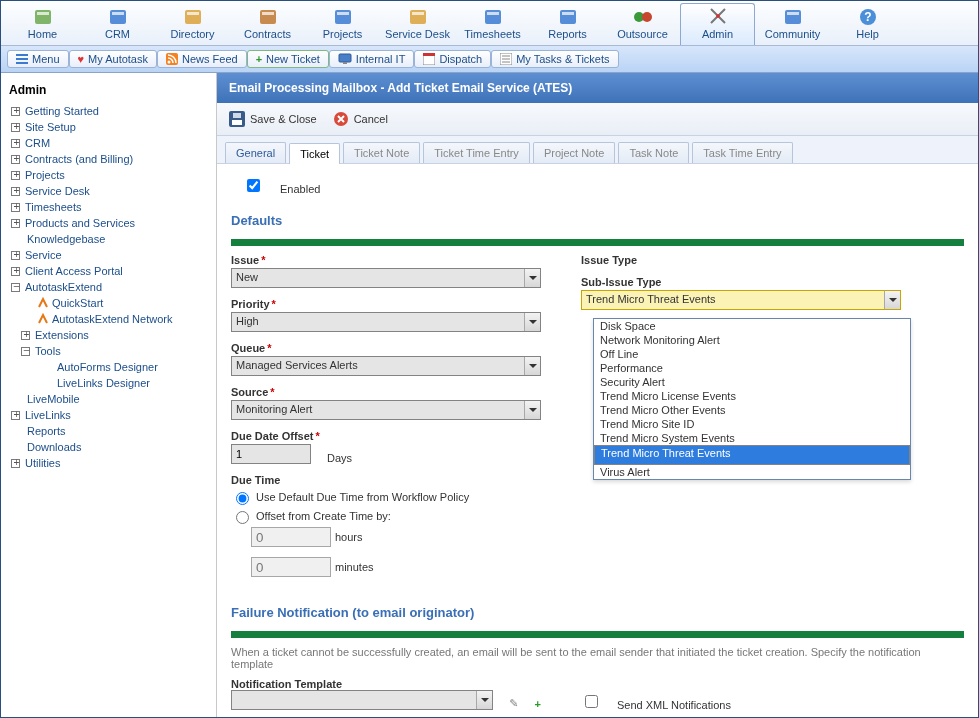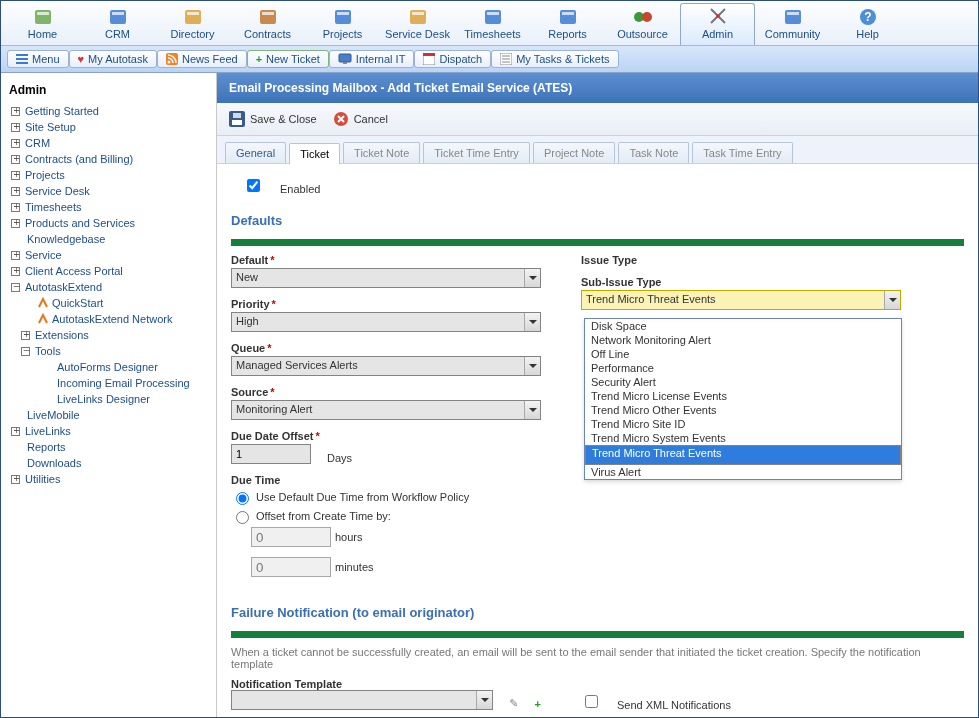--- a/index.html
+++ b/index.html
@@ -260,21 +260,20 @@
           <li class="lvl0"><span class="sq minus"></span><a href="#">AutotaskExtend</a></li>
           <li class="lvl1"><span class="noexp"></span><span class="qicon"><svg width="12" height="12">
                 <path d="M2 10 L6 2 L10 10" stroke="#e67817" stroke-width="2" fill="none"></path>
               </svg></span><a href="#">QuickStart</a></li>
           <li class="lvl1"><span class="noexp"></span><span class="qicon"><svg width="12" height="12">
                 <path d="M2 10 L6 2 L10 10" stroke="#e67817" stroke-width="2" fill="none"></path>
               </svg></span><a href="#">AutotaskExtend Network</a></li>
           <li class="lvl1"><span class="sq plus"></span><a href="#">Extensions</a></li>
           <li class="lvl1"><span class="sq minus"></span><a href="#">Tools</a></li>
           <li class="lvl2"><span class="noexp"></span><a href="#">AutoForms Designer</a></li>
-          <li class="lvl2"><span class="noexp"></span><a href="#">Incoming Email Processing</a></li>
           <li class="lvl2"><span class="noexp"></span><a href="#">LiveLinks Designer</a></li>
           <li class="lvl0"><span class="noexp"></span><a href="#">LiveMobile</a></li>
           <li class="lvl0"><span class="sq plus"></span><a href="#">LiveLinks</a></li>
           <li class="lvl0"><span class="noexp"></span><a href="#">Reports</a></li>
           <li class="lvl0"><span class="noexp"></span><a href="#">Downloads</a></li>
           <li class="lvl0"><span class="sq plus"></span><a href="#">Utilities</a></li>
         </ul>
     </div>
 
     <div class="main">
@@ -314,21 +313,21 @@
         <div class="inline-row" style="margin-left:12px">
           <input type="checkbox" class="chk" checked="" style="">
           <span>Enabled</span>
         </div>
 
         <div class="sect">Defaults</div>
 
         <div class="cols">
           <div class="col">
             <div class="field">
-              <label><span>Default</span><span class="req">*</span></label>
+              <label><span>Issue</span><span class="req">*</span></label>
               <div class="selwrap">
                   <div class="sel">New</div>
                   <div class="caret"></div>
                 </div>
             </div>
             <div class="field">
               <label><span>Priority</span><span class="req">*</span></label>
               <div class="selwrap">
                   <div class="sel">High</div>
                   <div class="caret"></div>
@@ -379,21 +378,21 @@
           <div class="col wide" style="position:relative">
             <div class="field">
               <label>Issue Type</label>
             </div>
             <div class="field">
               <label>Sub-Issue Type</label>
               <div class="selwrap">
                   <div class="sel yellow">Trend Micro Threat Events</div>
                   <div class="caret"></div>
                 </div>
-              <div class="dropdown" id="subissue-dd" style="left:3px;top:64px;">
+              <div class="dropdown" id="subissue-dd" style="left:12px;top:64px;">
                   <div class="opt">Disk Space</div>
                   <div class="opt">Network Monitoring Alert</div>
                   <div class="opt">Off Line</div>
                   <div class="opt">Performance</div>
                   <div class="opt">Security Alert</div>
                   <div class="opt">Trend Micro License Events</div>
                   <div class="opt">Trend Micro Other Events</div>
                   <div class="opt">Trend Micro Site ID</div>
                   <div class="opt">Trend Micro System Events</div>
                   <div class="opt sel">Trend Micro Threat Events</div>

